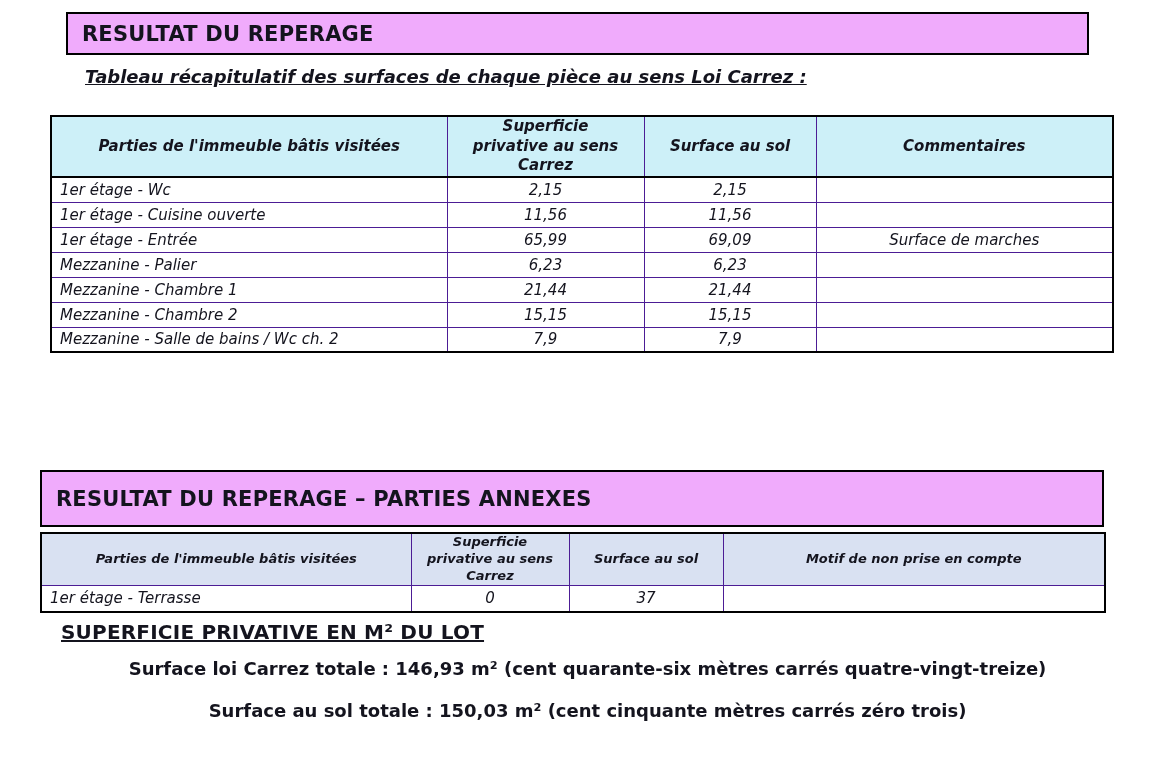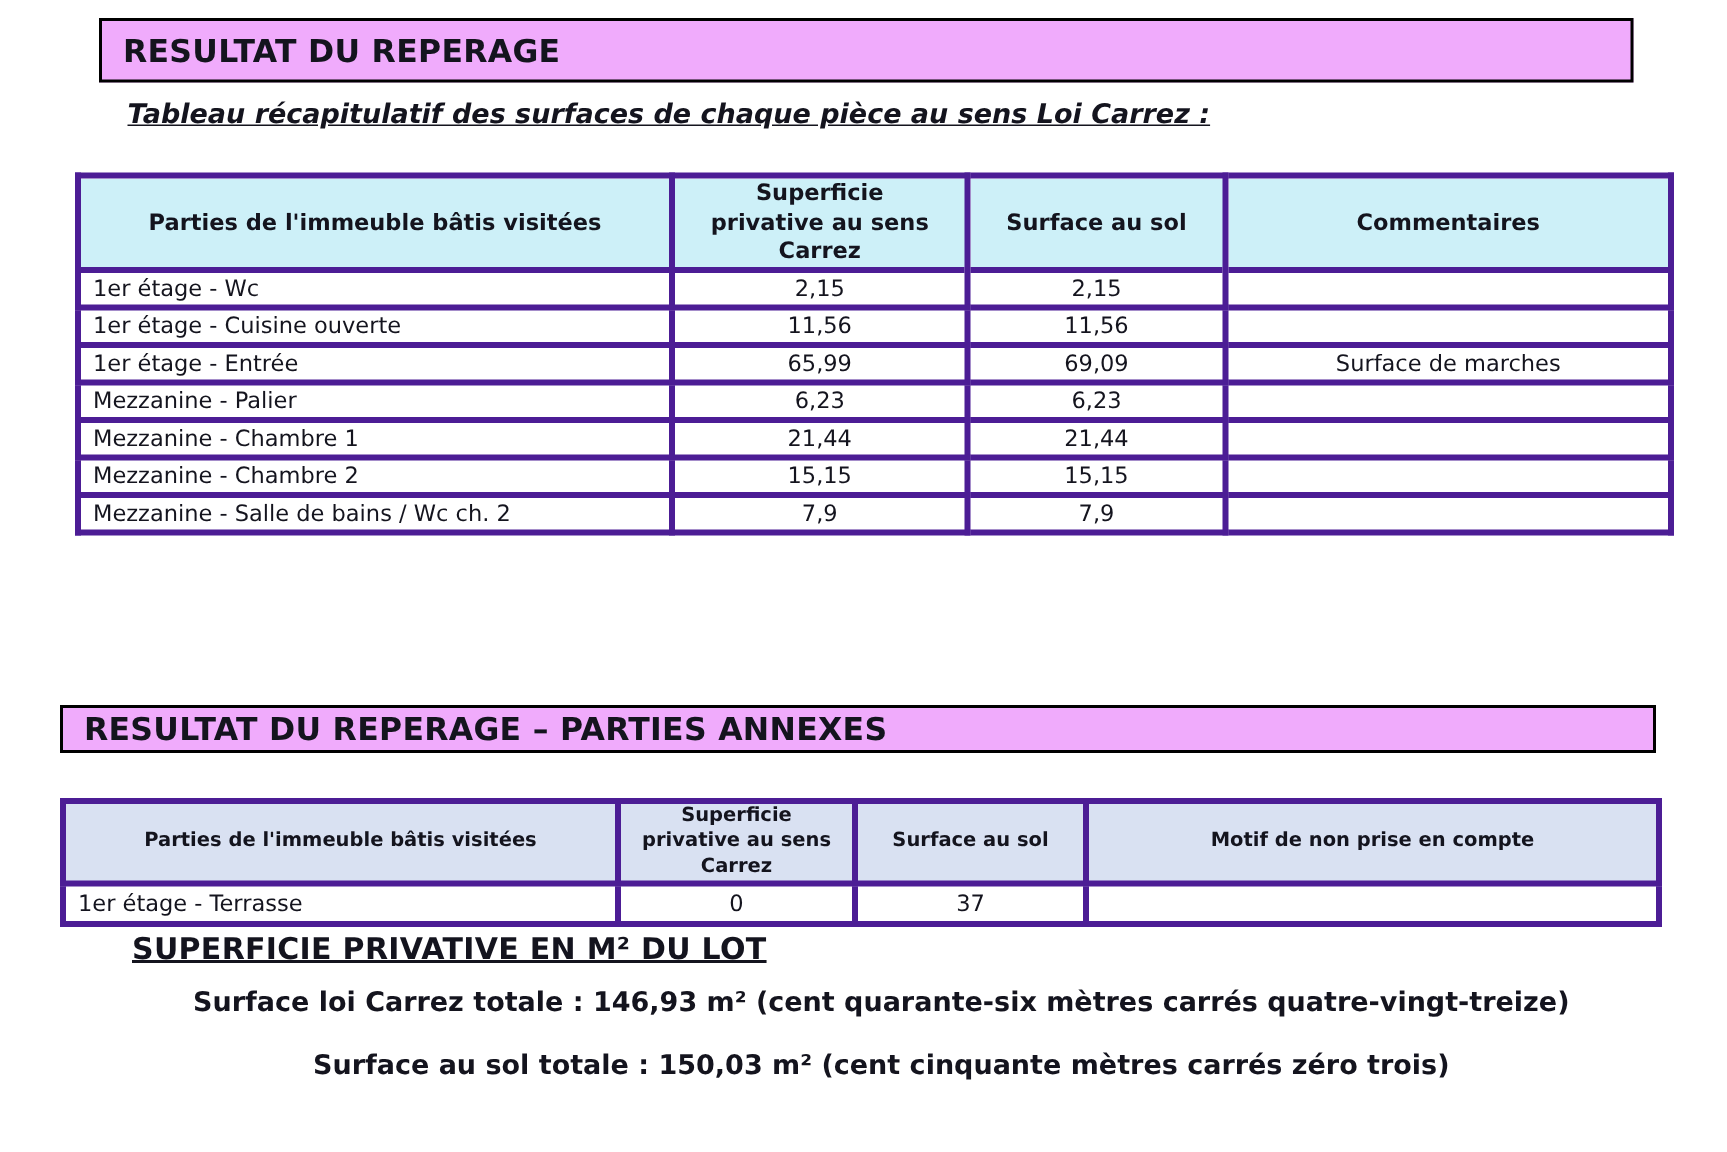--- a/index.html
+++ b/index.html
@@ -18,41 +18,41 @@
     border: 2px solid #000000;
     display: flex;
     align-items: center;
     font-weight: bold;
     font-size: 21px;
     letter-spacing: 0.2px;
     color: #14141e;
     padding-left: 14px;
   }
   .banner1 { left: 66px; top: 12px; width: 1023px; height: 43px; }
-  .banner2 { left: 40px; top: 470px; width: 1064px; height: 32px; }
+  .banner2 { left: 40px; top: 470px; width: 1064px; height: 57px; }
 
   
   .subtitle {
     position: absolute;
     left: 85px; top: 66px;
     font-size: 18px;
     font-weight: bold;
     font-style: italic;
     text-decoration: underline;
     color: #14141e;
   }
 
   
   table {
     position: absolute;
     border-collapse: collapse;
     table-layout: fixed;
     background: #ffffff;
   }
-  td, th { border: 4px solid #4c1d95; overflow: hidden; }
+  td, th { border: 1px solid #4c1d95; overflow: hidden; font-style: italic; }
 
   .table1 { left: 50px; top: 115px; width: 1062px; font-size: 15px; }
   .table1 th {
     background: #cdf0f8;
     height: 61px;
     font-weight: bold;
     font-size: 15px;
     text-align: center;
     vertical-align: middle;
     line-height: 1.3;
@@ -75,21 +75,21 @@
     line-height: 1.3;
     padding: 0 14px;
   }
   .table2 td { height: 27px; vertical-align: middle; }
   .table2 td.c-left { text-align: left; padding-left: 8px; }
   .table2 td.c-mid  { text-align: center; }
 
   
   .lot-heading {
     position: absolute;
-    left: 88px; top: 620px;
+    left: 61px; top: 620px;
     font-size: 20px;
     font-weight: bold;
     text-decoration: underline;
     letter-spacing: 0.2px;
     color: #14141e;
   }
   .total-line {
     position: absolute;
     left: 0; width: 1151px;
     padding-left: 24px;

